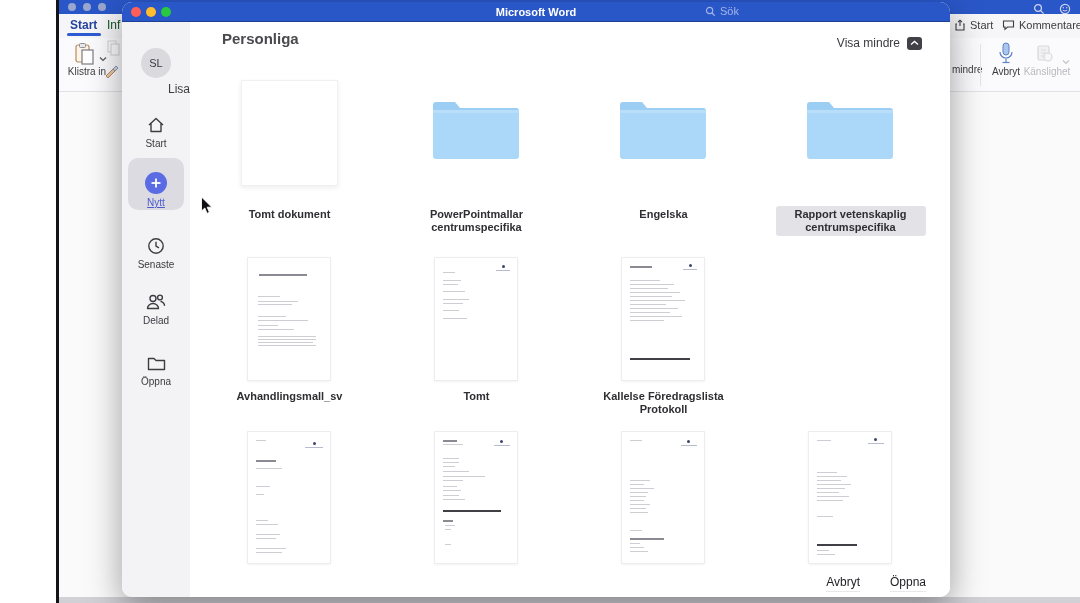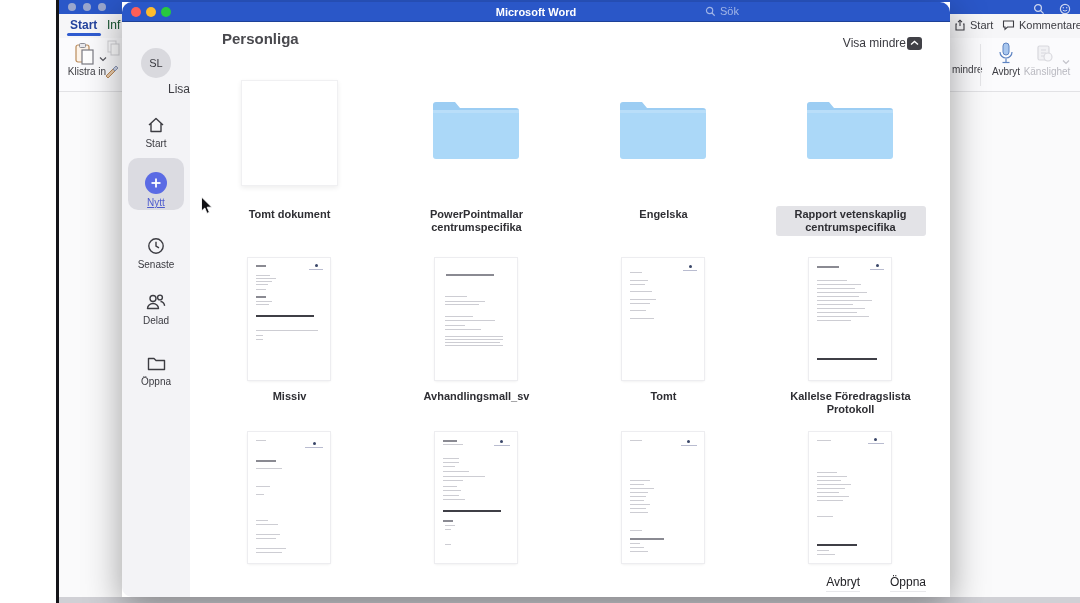--- a/index.html
+++ b/index.html
@@ -18,21 +18,21 @@
   .tab-underline{position:absolute;left:8px;top:19px;width:34px;height:3px;background:#2f5bd0;border-radius:2px;}
   .tr-item{position:absolute;top:5px;display:flex;align-items:center;gap:4px;font-size:11px;color:#3c3c42;}
   .ribbon{position:absolute;left:0;top:38px;width:100%;height:54px;background:#fbfbfd;border-bottom:1px solid #e2e2e5;}
   .rb-label{position:absolute;font-size:10px;color:#3c3c42;text-align:center;}
   .rb-label.dim{color:#b9b9c0;}
   .rb-divider{position:absolute;top:6px;width:1px;height:42px;background:#e5e5e8;}
   .doc-area{position:absolute;left:0;top:92px;width:100%;height:505px;background:#fafafb;}
   .bottom-strip{position:absolute;left:0;top:597px;width:100%;height:6px;background:#d0d0d5;}
 
   
-  .dialog{position:absolute;left:122px;top:2px;width:828px;height:595px;z-index:5;border-radius:0;
+  .dialog{position:absolute;left:122px;top:2px;width:828px;height:595px;z-index:5;border-radius:10px;
           background:#fff;box-shadow:0 10px 35px rgba(0,0,0,.38);}
   .dlg-header{position:absolute;left:0;top:0;width:100%;height:20px;background:#2a57c8;border-bottom:1px solid #1d4097;
               border-radius:10px 10px 0 0;}
   .dlg-light{position:absolute;top:5px;width:10px;height:10px;border-radius:50%;}
   .dlg-title{position:absolute;left:0;top:4px;width:100%;text-align:center;font-size:11px;font-weight:bold;color:#fff;}
   .dlg-search{position:absolute;left:583px;top:3px;display:flex;align-items:center;gap:4px;
               color:rgba(255,255,255,.55);font-size:11px;}
   .dlg-sidebar{position:absolute;left:0;top:20px;width:68px;height:575px;background:#f3f3f6;
                border-radius:0 0 0 10px;}
   .avatar{position:absolute;left:19px;top:26px;width:30px;height:30px;border-radius:50%;background:#d9d9de;
@@ -42,21 +42,21 @@
   .sb-item svg{display:block;margin:0 auto;}
   .sb-label{display:block;margin-top:3px;font-size:10px;color:#3a3a40;}
   .sb-sel{position:absolute;left:6px;top:136px;width:56px;height:52px;background:#dbdbe1;border-radius:10px;}
   .nytt-circle{width:22px;height:22px;border-radius:50%;background:#5b6be4;margin:0 auto;
                display:flex;align-items:center;justify-content:center;}
   .sb-label.blue{color:#4d5bce;text-decoration:underline;}
 
   .dlg-content{position:absolute;left:68px;top:20px;width:760px;height:575px;background:#fff;
                border-radius:0 0 10px 0;overflow:hidden;}
   .section-title{position:absolute;left:32px;top:8px;font-size:15px;font-weight:bold;color:#49494e;}
-  .collapse{position:absolute;top:14px;right:28px;display:flex;align-items:center;gap:1px;cursor:default;}
+  .collapse{position:absolute;top:14px;right:28px;display:flex;align-items:center;gap:7px;cursor:default;}
   .collapse-label{font-size:12px;color:#3a3a40;}
   .chev-box{width:15px;height:13px;background:#414147;border-radius:3px;display:flex;align-items:center;justify-content:center;}
 
   .grid-row{position:absolute;left:6px;width:748px;display:flex;}
   .cell{position:relative;width:187px;height:200px;}
   .cell-label{position:absolute;left:0;top:148px;width:100%;text-align:center;font-size:11px;line-height:13px;color:#2e2e33;}
   .cell-label span{display:inline-block;max-width:150px;padding:2px 6px;border-radius:3px;font-weight:bold;}
   .cell-label.sel span{background:#e3e3e7;}
   .row2 .cell{height:170px;}
   .row2 .cell-label{top:130px;}
@@ -294,40 +294,20 @@
                 <path d="M4,10 a3,3 0 0 1 3,-3 H26 l5,6 H87 a3,3 0 0 1 3,3 v4 H4 Z" fill="#9ccdf3"></path>
                 <rect x="4" y="15" width="86" height="49" rx="3" fill="#abd8f8"></rect>
                 <rect x="4" y="15" width="86" height="3" fill="#b9def9"></rect>
               </svg>
           </span>
           <div class="cell-label sel"><span>Rapport vetenskaplig centrumspecifika</span></div>
         </div>
       </div>
 
       <div class="grid-row row2" style="top:236px">
-        <div class="cell">
-          <div class="thumb h2">
-            <i class="bold" style="top:7px;left:8px;width:10px"></i>
-            <i class="logo" style="top:6px;right:12px"></i>
-              <i class="cap" style="top:11px;right:7px;width:14px"></i>
-            <i style="top:17px;left:8px;width:14px"></i>
-              <i style="top:20px;left:8px;width:20px"></i>
-            <i style="top:23px;left:8px;width:16px"></i>
-              <i style="top:26px;left:8px;width:12px"></i>
-            <i style="top:31px;left:8px;width:10px"></i>
-            <i class="bold" style="top:38px;left:8px;width:10px"></i>
-            <i style="top:43px;left:8px;width:16px"></i>
-              <i style="top:46px;left:8px;width:13px"></i>
-            <i class="rule" style="top:57px;left:8px;width:58px"></i>
-            <i style="top:72px;left:8px;width:62px"></i>
-            <i style="top:77px;left:8px;width:7px"></i>
-              <i style="top:81px;left:8px;width:7px"></i>
-          </div>
-          <div class="cell-label"><span>Missiv</span></div>
-        </div>
         <div class="cell">
           <div class="thumb h2">
             <i class="bold" style="top:16px;left:11px;width:48px"></i>
             <i style="top:38px;left:10px;width:22px"></i>
             <i style="top:43px;left:10px;width:40px"></i>
               <i style="top:46px;left:10px;width:34px"></i>
             <i style="top:58px;left:10px;width:28px"></i>
               <i style="top:62px;left:10px;width:50px"></i>
             <i style="top:67px;left:10px;width:20px"></i>
               <i style="top:71px;left:10px;width:36px"></i>

